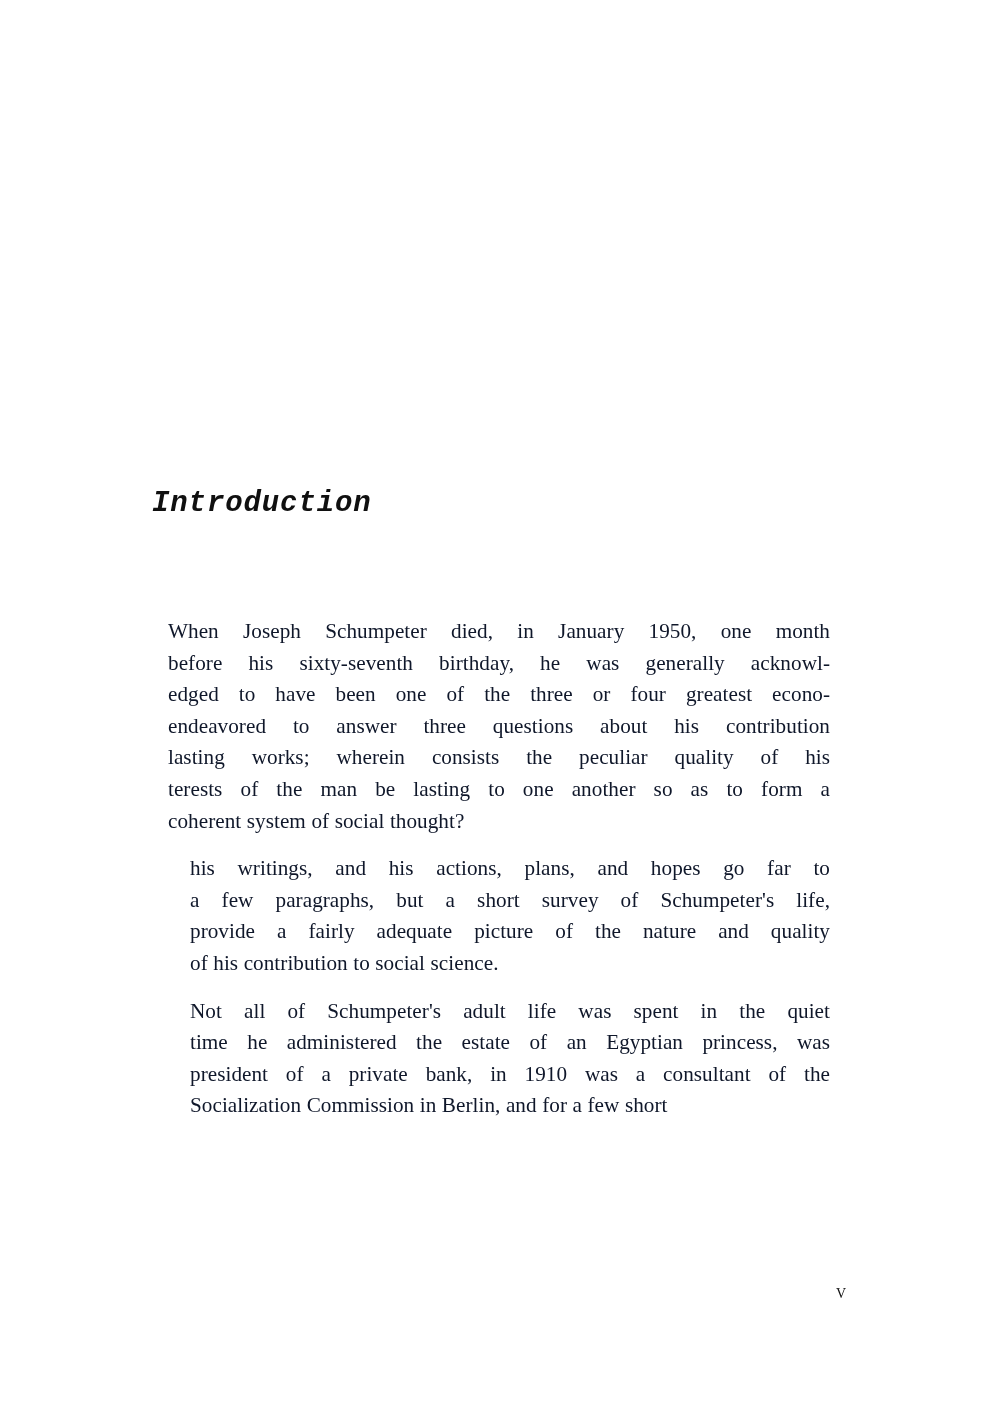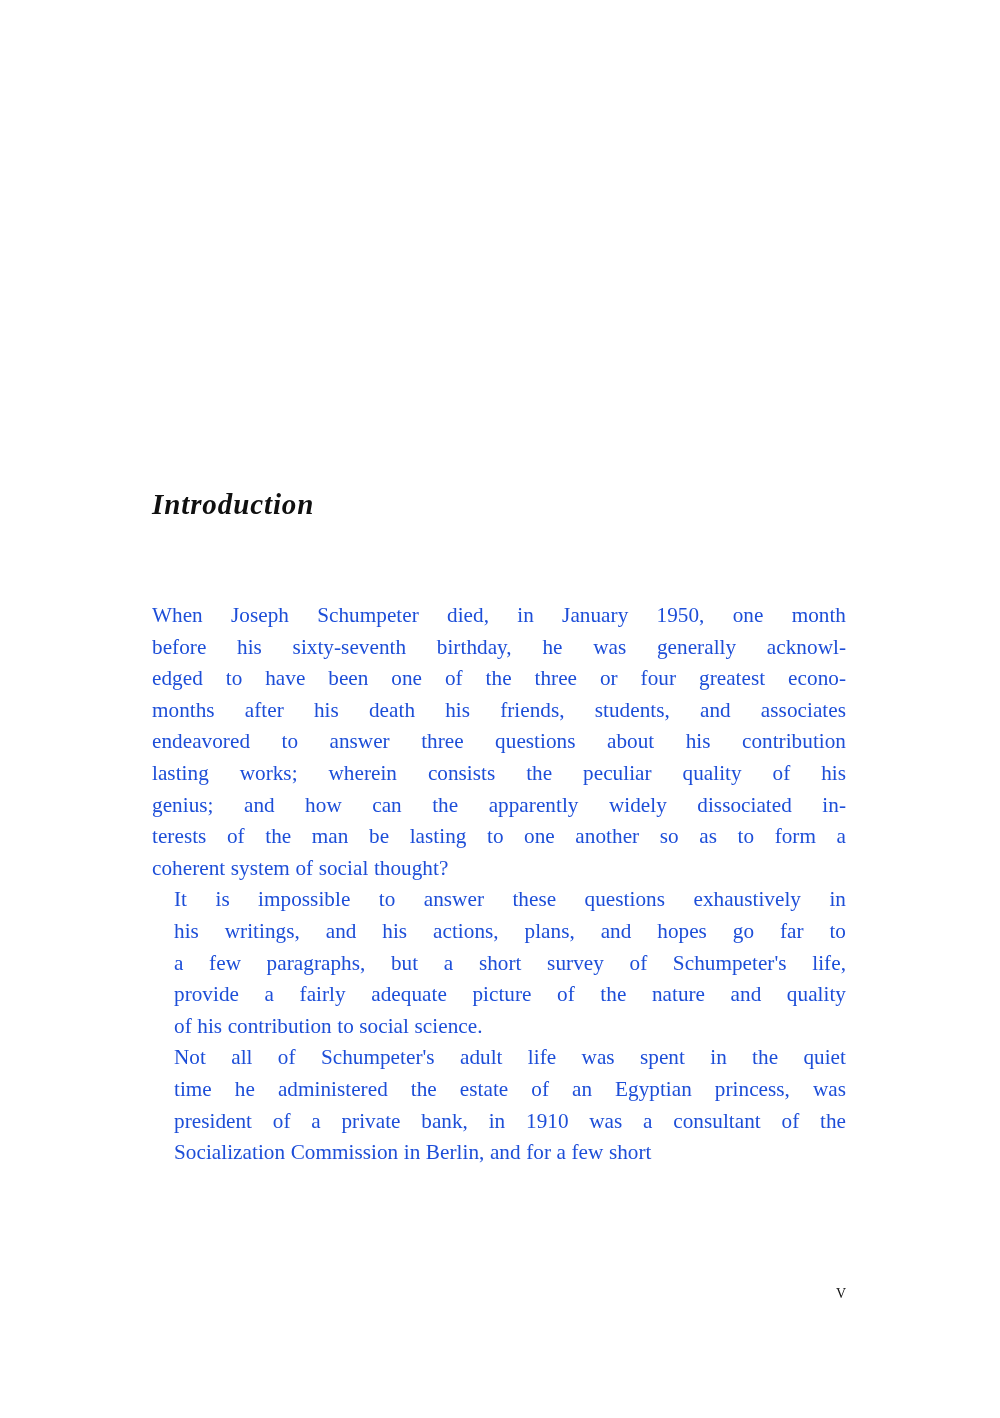--- a/index.html
+++ b/index.html
@@ -18,44 +18,44 @@
     font-family: "Liberation Serif", "DejaVu Serif", serif;
     color: #121212;
     -webkit-font-smoothing: none;
   }
 
   
   .page-heading {
     position: absolute;
     left: 152px;
     top: 468px;
-    font-family: Liberation Serif, serif;
+    font-family: Liberation Mono, monospace;
     font-style: italic;
     font-size: 29px;
     line-height: 34px;
     letter-spacing: 0.9px;
     color: #101010;
     white-space: nowrap;
   }
 
   
   .text-block {
     position: absolute;
     left: 152px;
     top: 600px;
     width: 694px;
   }
 
   .body-paragraph {
-    margin: 0;
+    margin: 16px;
     font-size: 21.2px;
     line-height: 31.6px;
     text-align: justify;
     text-align-last: left;
-    color: #1d4ed8;
+    color: #0f172a;
     letter-spacing: 0.04px;
     word-spacing: 0.2px;
   }
 
   .body-paragraph.indented {
     text-indent: 22px;
   }
 
   
   .scan-line {
@@ -90,29 +90,26 @@
 
 <div class="page">
 
   <h1 class="page-heading">Introduction</h1>
 
   <div class="text-block">
     <p class="body-paragraph">
         <span class="scan-line">When Joseph Schumpeter died, in January 1950, one month</span>
         <span class="scan-line">before his sixty-seventh birthday, he was generally acknowl-</span>
         <span class="scan-line">edged to have been one of the three or four greatest econo-</span>
-        <span class="scan-line">months after his death his friends, students, and associates</span>
         <span class="scan-line">endeavored to answer three questions about his contribution</span>
         <span class="scan-line">lasting works; wherein consists the peculiar quality of his</span>
-        <span class="scan-line">genius; and how can the apparently widely dissociated in-</span>
         <span class="scan-line">terests of the man be lasting to one another so as to form a</span>
         <span class="scan-line last-line">coherent system of social thought?</span>
       </p>
     <p class="body-paragraph indented">
-        <span class="scan-line first-line-indent">It is impossible to answer these questions exhaustively in</span>
         <span class="scan-line">his writings, and his actions, plans, and hopes go far to</span>
         <span class="scan-line">a few paragraphs, but a short survey of Schumpeter's life,</span>
         <span class="scan-line">provide a fairly adequate picture of the nature and quality</span>
         <span class="scan-line last-line">of his contribution to social science.</span>
       </p>
     <p class="body-paragraph indented">
         <span class="scan-line first-line-indent">Not all of Schumpeter's adult life was spent in the quiet</span>
         <span class="scan-line">time he administered the estate of an Egyptian princess, was</span>
         <span class="scan-line">president of a private bank, in 1910 was a consultant of the</span>
         <span class="scan-line last-line">Socialization Commission in Berlin, and for a few short</span>

